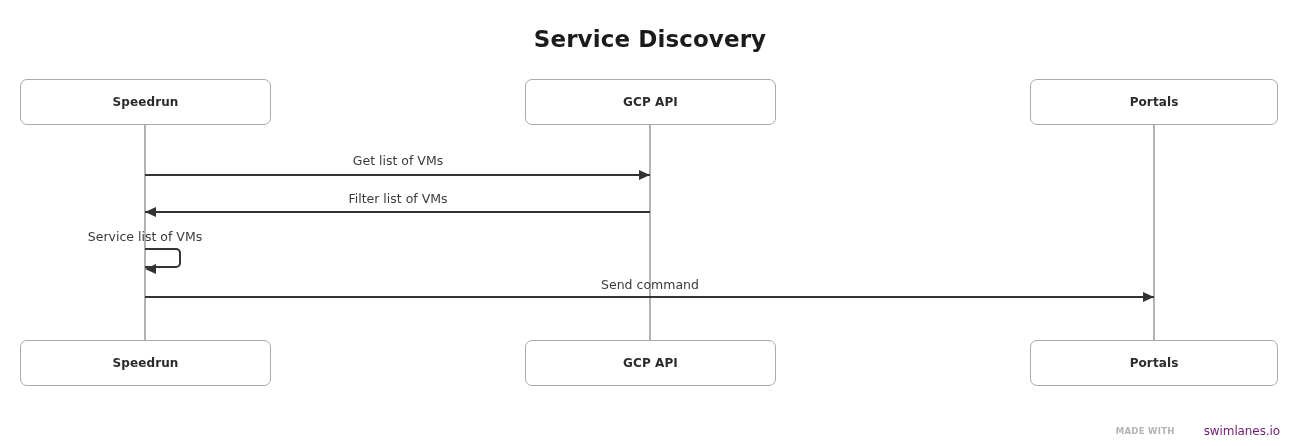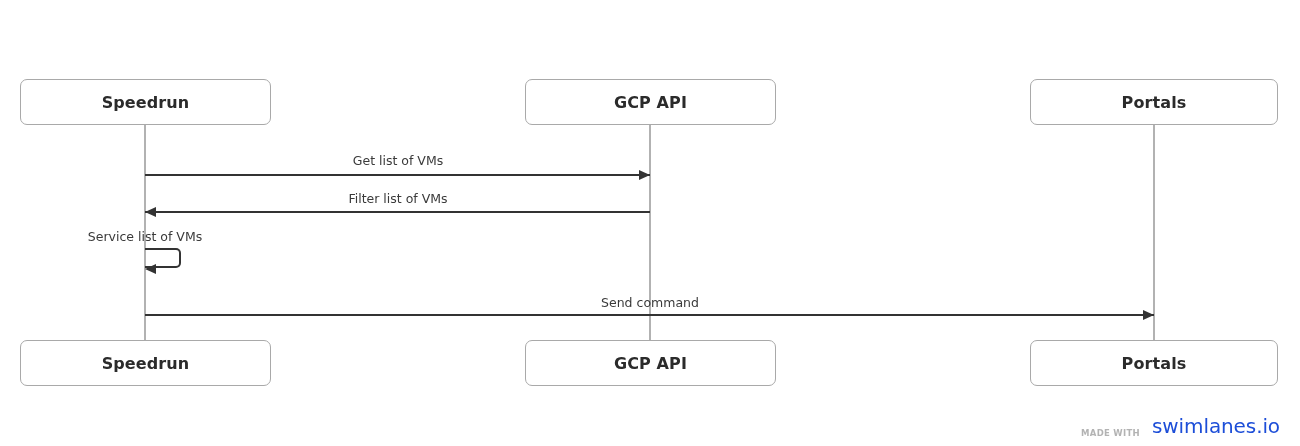--- a/index.html
+++ b/index.html
@@ -40,21 +40,21 @@
     height: 46px;
     background: #ffffff;
     border: 1.6px solid #a9a9a9;
     border-radius: 7px;
     display: flex;
     align-items: center;
     justify-content: center;
     z-index: 3;
   }
   .participant-label {
-    font-size: 16px;
+    font-size: 12px;
     font-weight: 700;
     color: #2b2b2b;
     letter-spacing: 0.1px;
   }
 
   
   .lifeline {
     position: absolute;
     width: 2px;
     background: #b2b2b2;
@@ -124,43 +124,45 @@
     line-height: 15px;
     transform: translateX(-50%);
   }
 
   
   #watermark {
     position: absolute;
     right: 20px;
     bottom: 8px;
     display: flex;
-    align-items: flex-end;
-    gap: 12px;
+    align-items: center;
+    gap: 5px;
     color: #b3b3b3;
     user-select: none;
   }
   #watermark .made-with {
     font-size: 8.5px;
     font-weight: 700;
     letter-spacing: 0.3px;
     text-transform: uppercase;
   }
   #watermark .brand {
-    font-size: 20px;
+    font-size: 12px;
     font-weight: 400;
     letter-spacing: -0.1px;
-    color: #1d4ed8;
+    color: #701a75;
+    margin-left: 24px;
   }
 </style>
 </head>
 <body>
 
 <div id="canvas">
 
+  <div id="diagram-title">Service Discovery</div>
 
   <div id="lifelines-layer">
       <div class="lifeline" style="left: 144px; top: 125px; height: 215px;"></div>
       <div class="lifeline" style="left: 649px; top: 125px; height: 215px;"></div>
       <div class="lifeline" style="left: 1153px; top: 125px; height: 215px;"></div>
     </div>
 
   <div id="header-participants">
       <div class="participant-box" style="left: 20px; top: 79px; width: 251px; height: 46px;">
         <span class="participant-label">Speedrun</span>
@@ -182,21 +184,21 @@
       <div class="msg" style="left: 145px; top: 211px; width: 505px; height: 2px;">
         <div class="msg-line" style="width: 505px;"></div>
         <div class="arrowhead left" style="left: 0px;"></div>
         <div class="msg-label centered" style="left: 253px; top: -20px;">Filter list of VMs</div>
       </div>
       <div class="self-msg" style="left: 145px; top: 248px;">
         <div class="self-loop" style="width: 36px; height: 20px;"></div>
         <div class="arrowhead left" style="left: 0px; top: 16px;"></div>
         <div class="self-label" style="left: 0px; top: -19px;">Service list of VMs</div>
       </div>
-      <div class="msg" style="left: 145px; top: 314px; width: 1009px; height: 2px;">
+      <div class="msg" style="left: 145px; top: 296px; width: 1009px; height: 2px;">
         <div class="msg-line" style="width: 1009px;"></div>
         <div class="arrowhead right" style="left: 998px;"></div>
         <div class="msg-label centered" style="left: 505px; top: -19px;">Send command</div>
       </div>
     </div>
 
   <div id="footer-participants">
       <div class="participant-box" style="left: 20px; top: 340px; width: 251px; height: 46px;">
         <span class="participant-label">Speedrun</span>
       </div>

